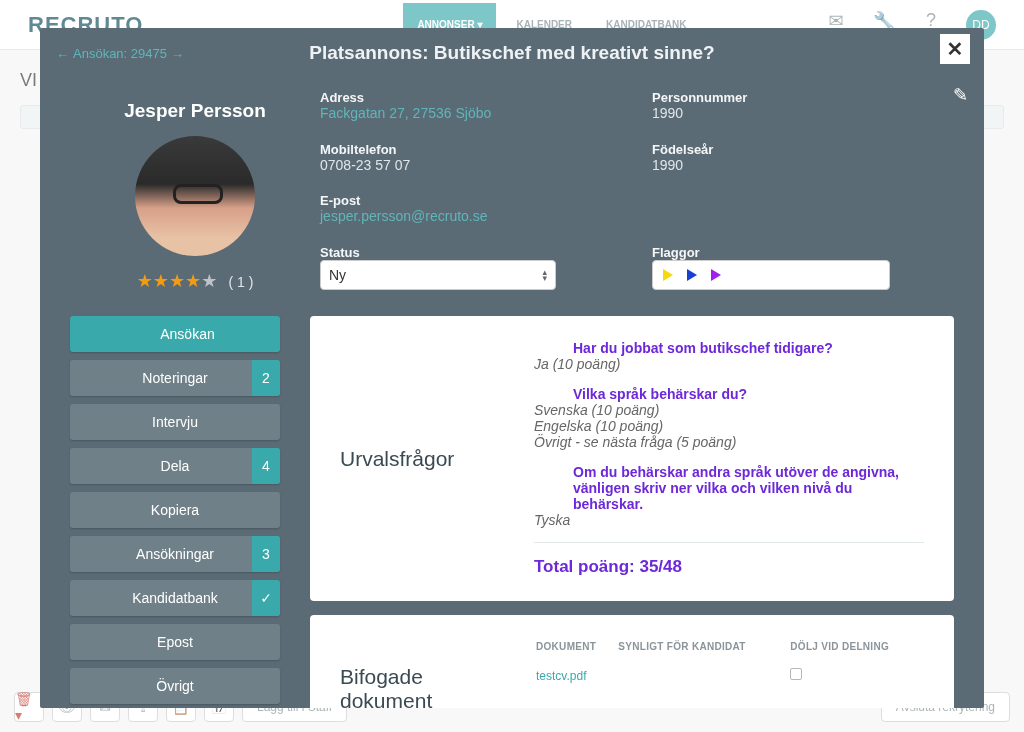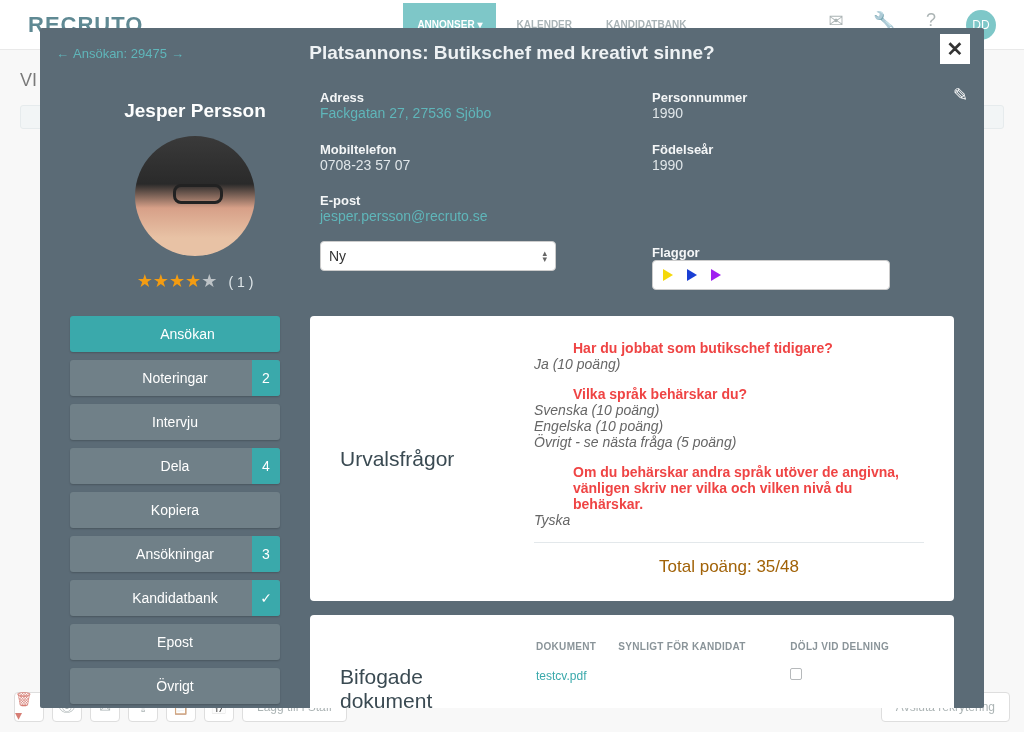--- a/index.html
+++ b/index.html
@@ -144,25 +144,25 @@
 .content-col { flex: 1; display: flex; flex-direction: column; gap: 14px; }
 .card {
   background: #fff; border-radius: 4px; color: #333; padding: 24px 30px;
   display: flex; gap: 34px;
 }
 .card-title-v {
   width: 160px; display: flex; align-items: center;
   font-size: 21px; color: #3a4a52; font-weight: 400;
 }
 .card-body { flex: 1; font-size: 14px; color: #333; }
-.q { font-weight: 700; color: #ef4444; margin-top: 0; padding-left: 39px; }
+.q { font-weight: 700; color: #6d28d9; margin-top: 0; padding-left: 39px; }
 .a { font-style: italic; color: #666; margin-bottom: 14px; }
 .a-tight { font-style: italic; color: #666; }
 .div-line { border-top: 1px solid #e3e8eb; margin: 10px 0 14px; }
-.total { font-weight: 400; font-size: 17px; color: #a16207; text-align: center; }
+.total { font-weight: 700; font-size: 17px; color: #6d28d9; }
 
 .doc-card .card-title-v { align-items: flex-start; padding-top: 26px; }
 .doc-table { width: 100%; font-size: 12px; }
 .doc-table th {
   text-align: left; font-size: 10px; color: #8a9499; font-weight: 700;
   padding-bottom: 10px; letter-spacing: 0.3px;
 }
 .doc-table td { padding: 4px 0; font-size: 12px; }
 .doc-link { color: #3aa9ab; }
 .checkbox-empty { width: 12px; height: 12px; border: 1px solid #b6b9bb; border-radius: 2px; display:inline-block; }
@@ -247,20 +247,21 @@
           <div class="info-label">Födelseår</div>
           <div class="info-value">1990</div>
         </div>
         <div class="info-group">
           <div class="info-label">E-post</div>
           <div class="info-value link">jesper.persson@recruto.se</div>
         </div>
         <div></div>
 
         <div class="info-group status-row">
+          <div class="info-label">Status</div>
           <div class="select">
             <span>Ny</span>
             <span class="caret">
                 <span>▴</span>
                 <span>▾</span>
               </span>
           </div>
         </div>
         <div class="info-group flags-row">
           <div class="info-label">Flaggor</div>

